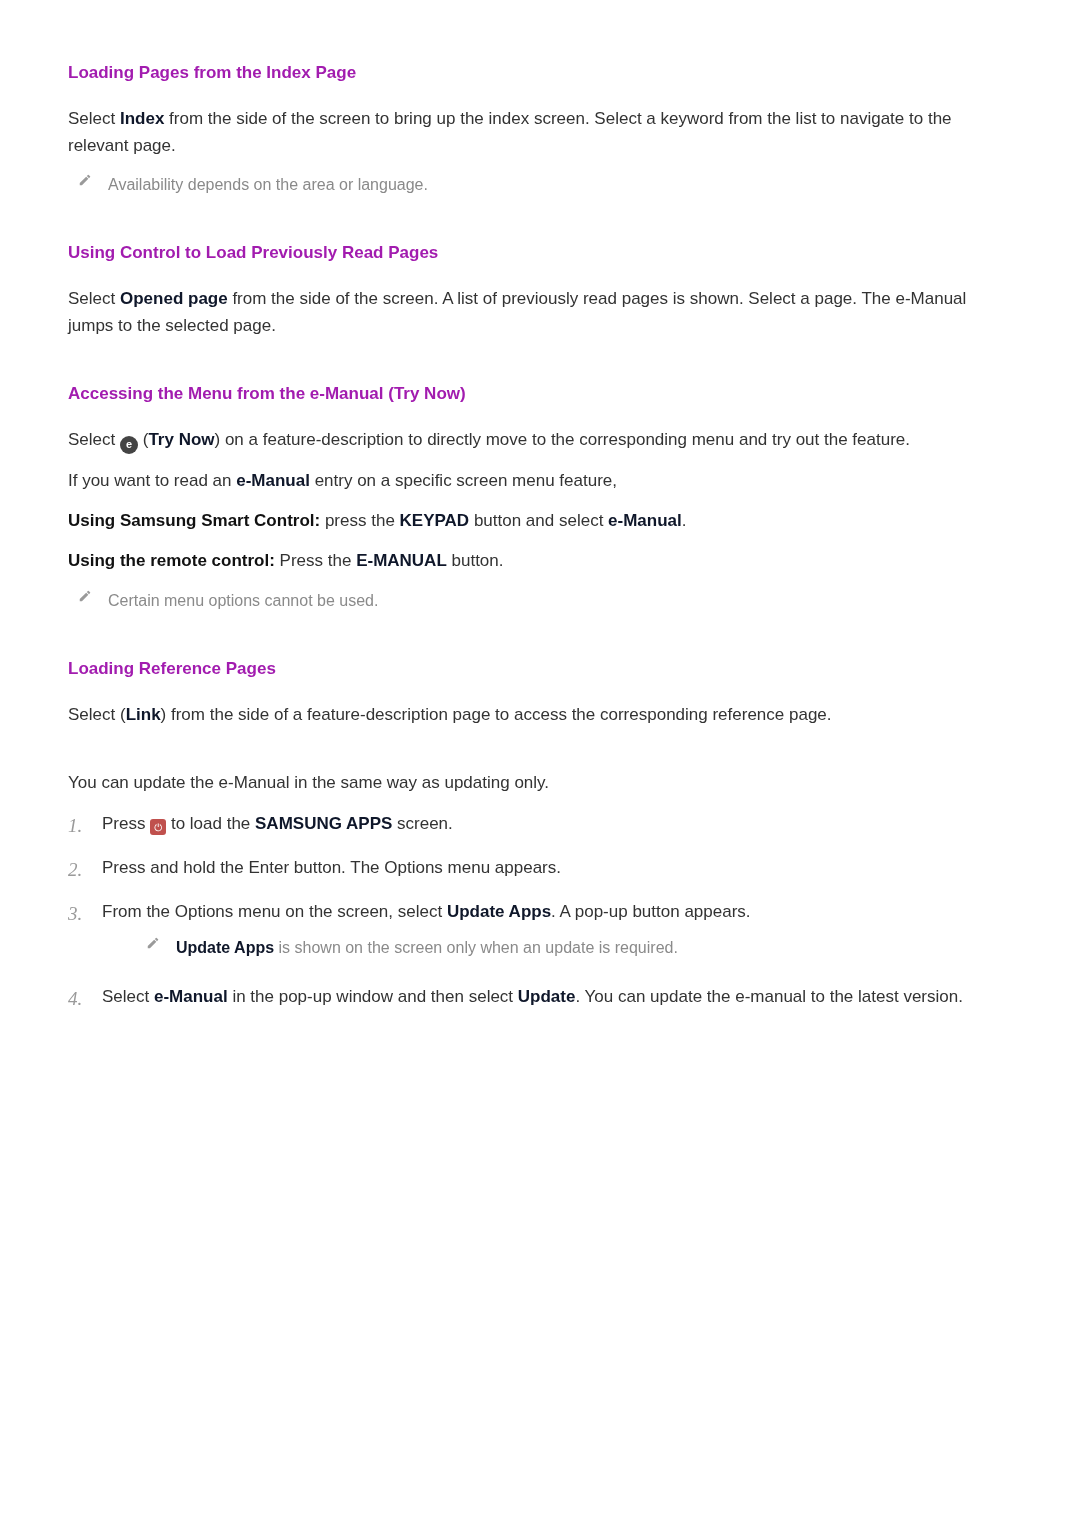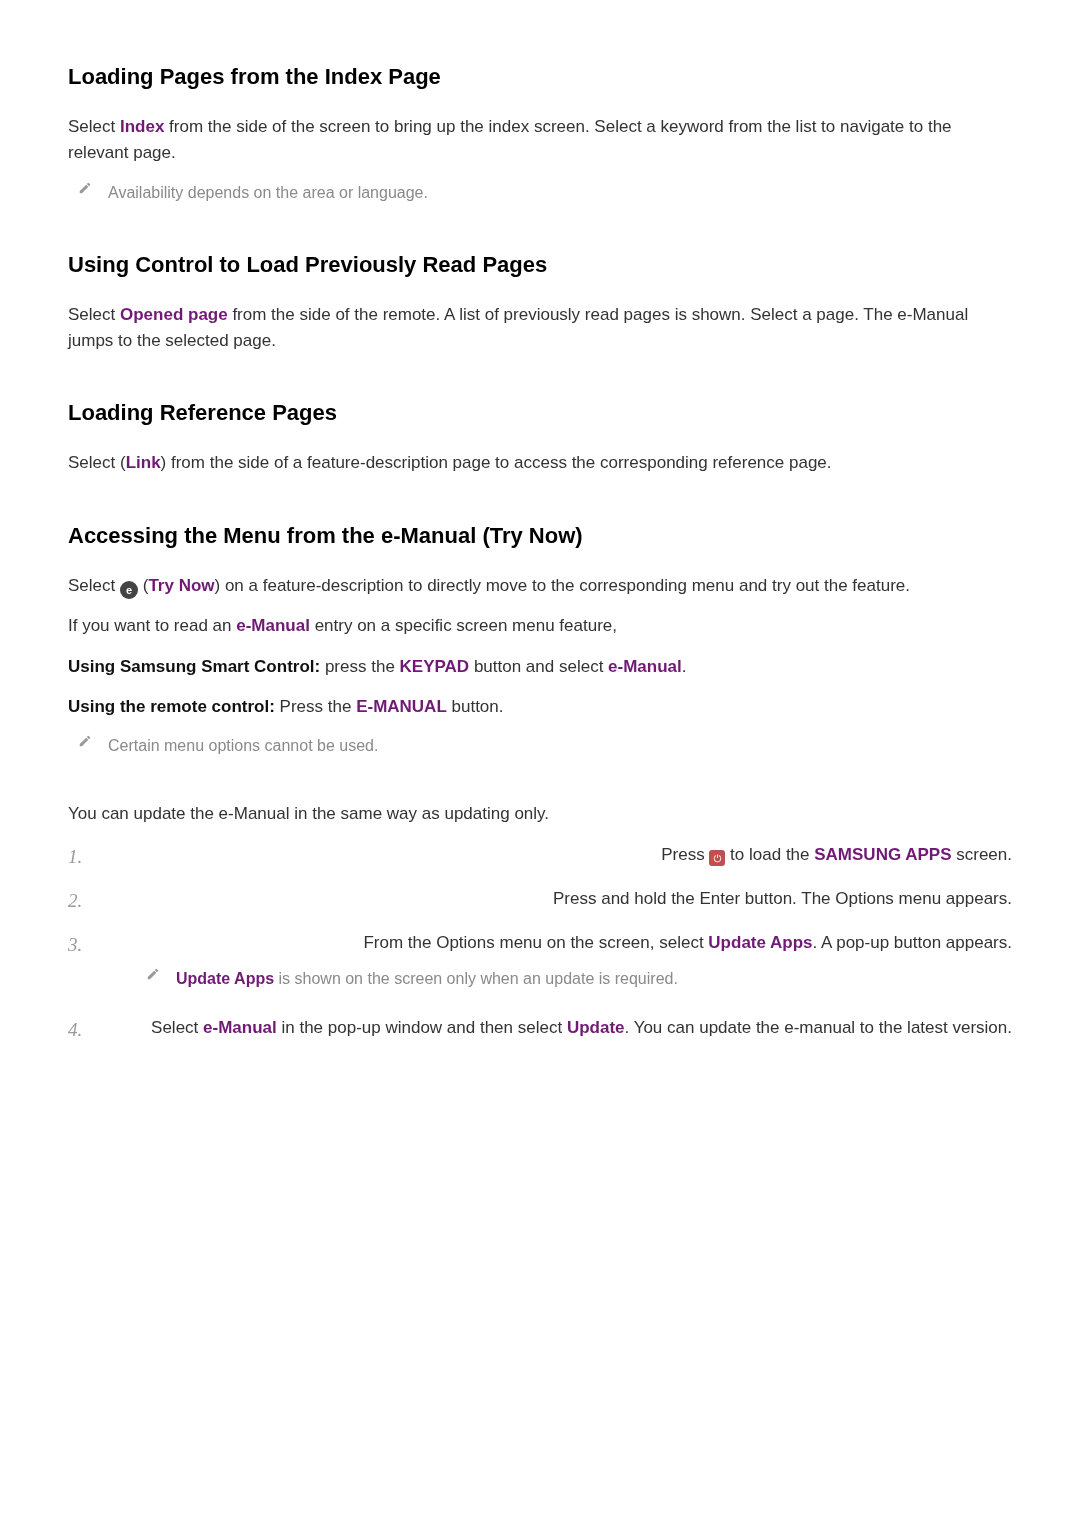--- a/index.html
+++ b/index.html
@@ -1,29 +1,29 @@
 <!DOCTYPE html>
 <html><head>
 <meta charset="utf-8">
 <style>
 html,body{margin:0;padding:0;background:#fff;color:#333;
   font-family:"Helvetica Neue",Arial,sans-serif;font-size:17px;line-height:1.55;}
 .page{width:1080px;min-height:1527px;box-sizing:border-box;
   padding:60px 68px 60px 68px;}
-h2{font-size:22px;font-weight:600;color:#000000;margin:0 0 20px 0;}
+h2{font-size:17px;font-weight:600;color:#a21caf;margin:0 0 20px 0;}
 h1.main{font-size:26px;font-weight:600;color:#2b6ea3;margin:44px 0 20px 0;}
 .section{margin-bottom:42px;}
 p{margin:0 0 14px 0;}
-.hl{color:#701a75;font-weight:600;}
+.hl{color:#0f172a;font-weight:600;}
 b{font-weight:700;color:#111;}
 .note{display:flex;align-items:flex-start;font-size:16px;color:#8a8a8a;margin:8px 0 0 8px;}
 .note.inner{margin-left:42px;margin-top:10px;margin-bottom:6px;}
 .note .ic{flex:0 0 18px;margin-right:14px;display:flex;align-items:center;justify-content:center;}
 .note .ic svg{width:14px;height:14px;}
-ol.steps{list-style:none;padding:0;margin:0;counter-reset:step;text-align:right;}
+ol.steps{list-style:none;padding:0;margin:0;counter-reset:step;}
 ol.steps>li{counter-increment:step;position:relative;padding:0 0 12px 34px;margin-bottom:6px;}
 ol.steps>li::before{content:counter(step)".";position:absolute;left:0;top:0;
   font-style:italic;font-family:Georgia,"Times New Roman",serif;color:#9a9a9a;font-size:19px;}
 .icon-circle{display:inline-flex;width:18px;height:18px;border-radius:50%;
   background:#444;color:#fff;align-items:center;justify-content:center;
   vertical-align:-3px;font-size:11px;font-weight:700;}
 .icon-box{display:inline-flex;width:16px;height:16px;border-radius:3px;
   background:#c0504d;color:#fff;align-items:center;justify-content:center;
   vertical-align:-2px;font-size:10px;}
 </style>
@@ -43,28 +43,21 @@
             <path fill="#9a9a9a" d="M3 17.25V21h3.75l11-11-3.75-3.75-11 11zM20.7 7.04a1 1 0 0 0 0-1.41l-2.34-2.34a1 1 0 0 0-1.41 0l-1.83 1.83 3.75 3.75 1.83-1.83z"></path>
           </svg>
       </span>
       <span>Availability depends on the area or language.</span>
     </div>
   </div>
 
   <div class="section">
     <h2>Using Control to Load Previously Read Pages</h2>
     <p>
-      <span>Select </span><span class="hl">Opened page</span><span> from the side of the remote. A list of previously read pages is shown. Select a page. The e-Manual jumps to the selected page.</span>
-    </p>
-  </div>
-
-  <div class="section">
-    <h2>Loading Reference Pages</h2>
-    <p>
-      <span>Select    (</span><span class="hl">Link</span><span>) from the side of a feature-description page to access the corresponding reference page.</span>
+      <span>Select </span><span class="hl">Opened page</span><span> from the side of the screen. A list of previously read pages is shown. Select a page. The e-Manual jumps to the selected page.</span>
     </p>
   </div>
 
   <div class="section">
     <h2>Accessing the Menu from the e-Manual (Try Now)</h2>
     <p>
       <span>Select </span>
       <span class="icon-circle">e</span>
       <span> (</span><span class="hl">Try Now</span><span>) on a feature-description to directly move to the corresponding menu and try out the feature.</span>
     </p>
@@ -78,20 +71,27 @@
       <b>Using the remote control:</b><span> Press the </span><span class="hl">E-MANUAL</span><span> button.</span>
     </p>
     <div class="note">
       <span class="ic">
         <svg viewBox="0 0 24 24">
             <path fill="#9a9a9a" d="M3 17.25V21h3.75l11-11-3.75-3.75-11 11zM20.7 7.04a1 1 0 0 0 0-1.41l-2.34-2.34a1 1 0 0 0-1.41 0l-1.83 1.83 3.75 3.75 1.83-1.83z"></path>
           </svg>
       </span>
       <span>Certain menu options cannot be used.</span>
     </div>
+  </div>
+
+  <div class="section">
+    <h2>Loading Reference Pages</h2>
+    <p>
+      <span>Select    (</span><span class="hl">Link</span><span>) from the side of a feature-description page to access the corresponding reference page.</span>
+    </p>
   </div>
 
   <p>You can update the e-Manual in the same way as updating only.</p>
 
   <ol class="steps">
     <li>
       <span>Press </span><span class="icon-box">⏻</span><span> to load the </span><b class="hl">SAMSUNG APPS</b><span> screen.</span>
     </li>
     <li>
       <span>Press and hold the Enter button. The Options menu appears.</span>

